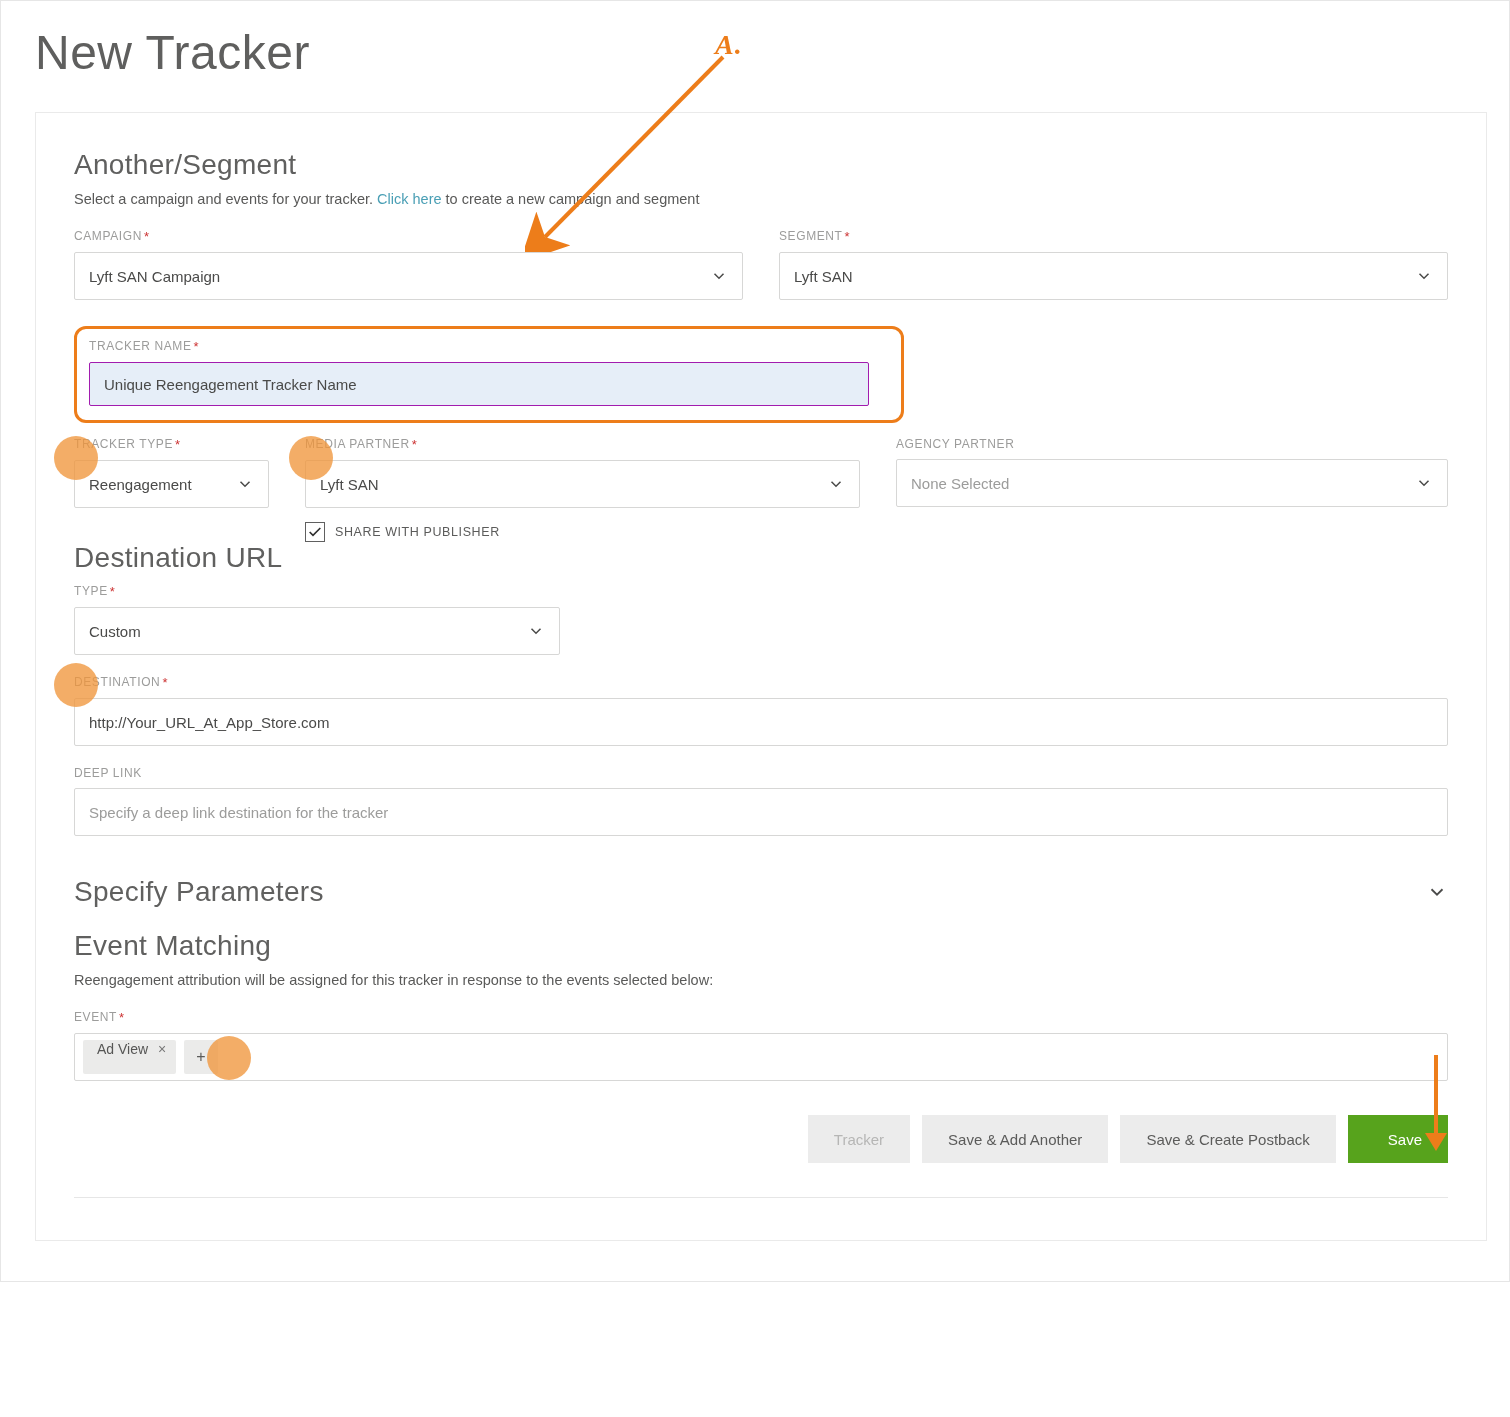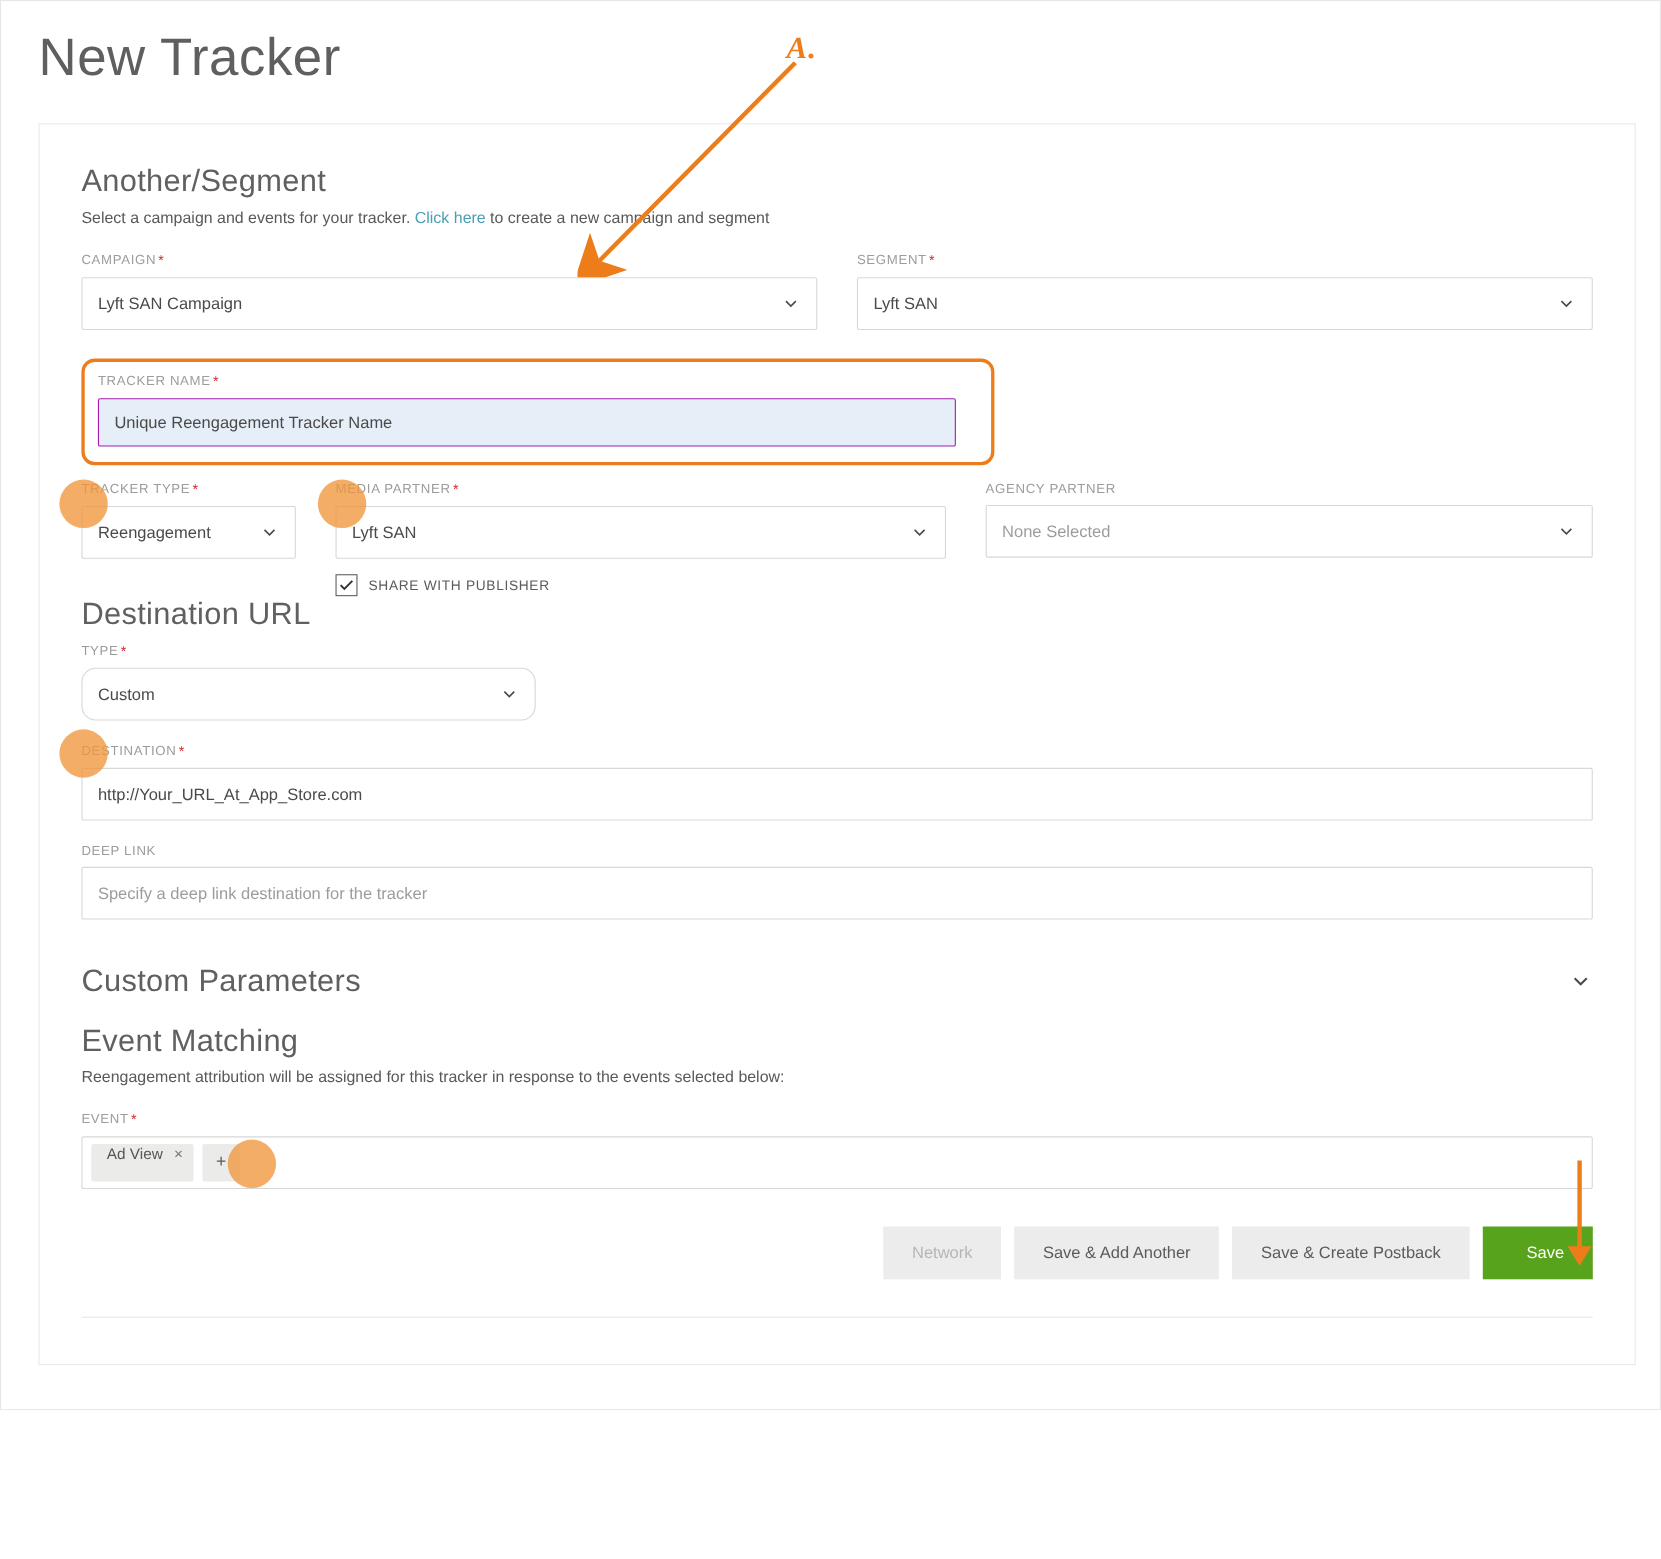--- a/index.html
+++ b/index.html
@@ -110,21 +110,21 @@
     margin-top: 14px;
     font-size: 12.5px;
     letter-spacing: 0.6px;
     color: #5b5b5a;
   }
   .checkbox {
     width: 20px; height: 20px;
     border: 1.5px solid #606060;
     display: flex; align-items: center; justify-content: center;
   }
-  .dest-type { width: 413px; border-radius: 13px; }
+  .dest-type { width: 486px; }
   .full { width: 100%; }
   .collapsible {
     display:flex; align-items:center; justify-content:space-between;
     margin: 40px 0 14px 0;
   }
   .hr { border-top:1px solid #e6e6e6; margin-top:34px; padding-top:6px;}
   .event-chip-row {
     border:1px solid #d7d7d6;
     padding:6px 8px;
     display:flex;
@@ -321,21 +321,21 @@
       <input class="text-input full" value="http://Your_URL_At_App_Store.com" style="">
       <div class="orange-dot" style="top:-12px; left:-20px;"></div>
     </div>
 
     <div style="margin-bottom:10px;">
       <span class="label">DEEP LINK</span>
       <input class="text-input full" placeholder="Specify a deep link destination for the tracker" style="">
     </div>
 
     <div class="collapsible">
-      <h2 class="section-title" style="margin:0;">Custom Parameters</h2>
+      <h2 class="section-title" style="margin:0;">Specify Parameters</h2>
       <span class="chev-small">
         <svg width="22" height="22" viewBox="0 0 24 24">
             <path d="M6 9l6 6 6-6" stroke="#4a4a49" stroke-width="2" fill="none"></path>
           </svg>
       </span>
     </div>
 
     <h2 class="section-title" style="margin-top:22px;">Event Matching</h2>
     <div class="section-sub">Reengagement attribution will be assigned for this tracker in response to the events selected below:</div>
 
@@ -345,21 +345,21 @@
         <span>Ad View</span>
         <span class="x">×</span>
       </div>
       <div class="chip" style="padding:0 12px;">
         <span class="plus">+</span>
       </div>
       <div class="orange-dot" style="top:2px; left:132px;"></div>
     </div>
 
     <div class="btn-row" style="position:relative;">
-      <button class="btn ghost">Network</button>
+      <button class="btn ghost">Tracker</button>
       <button class="btn secondary">Save &amp; Add Another</button>
       <button class="btn secondary">Save &amp; Create Postback</button>
       <button class="btn primary">Save</button>
     </div>
 
     <div class="hr"></div>
 
     <svg class="arrow-save" width="30" height="110">
       <defs>
         <marker id="ah2" markerWidth="12" markerHeight="12" refX="6" refY="3" orient="auto">

